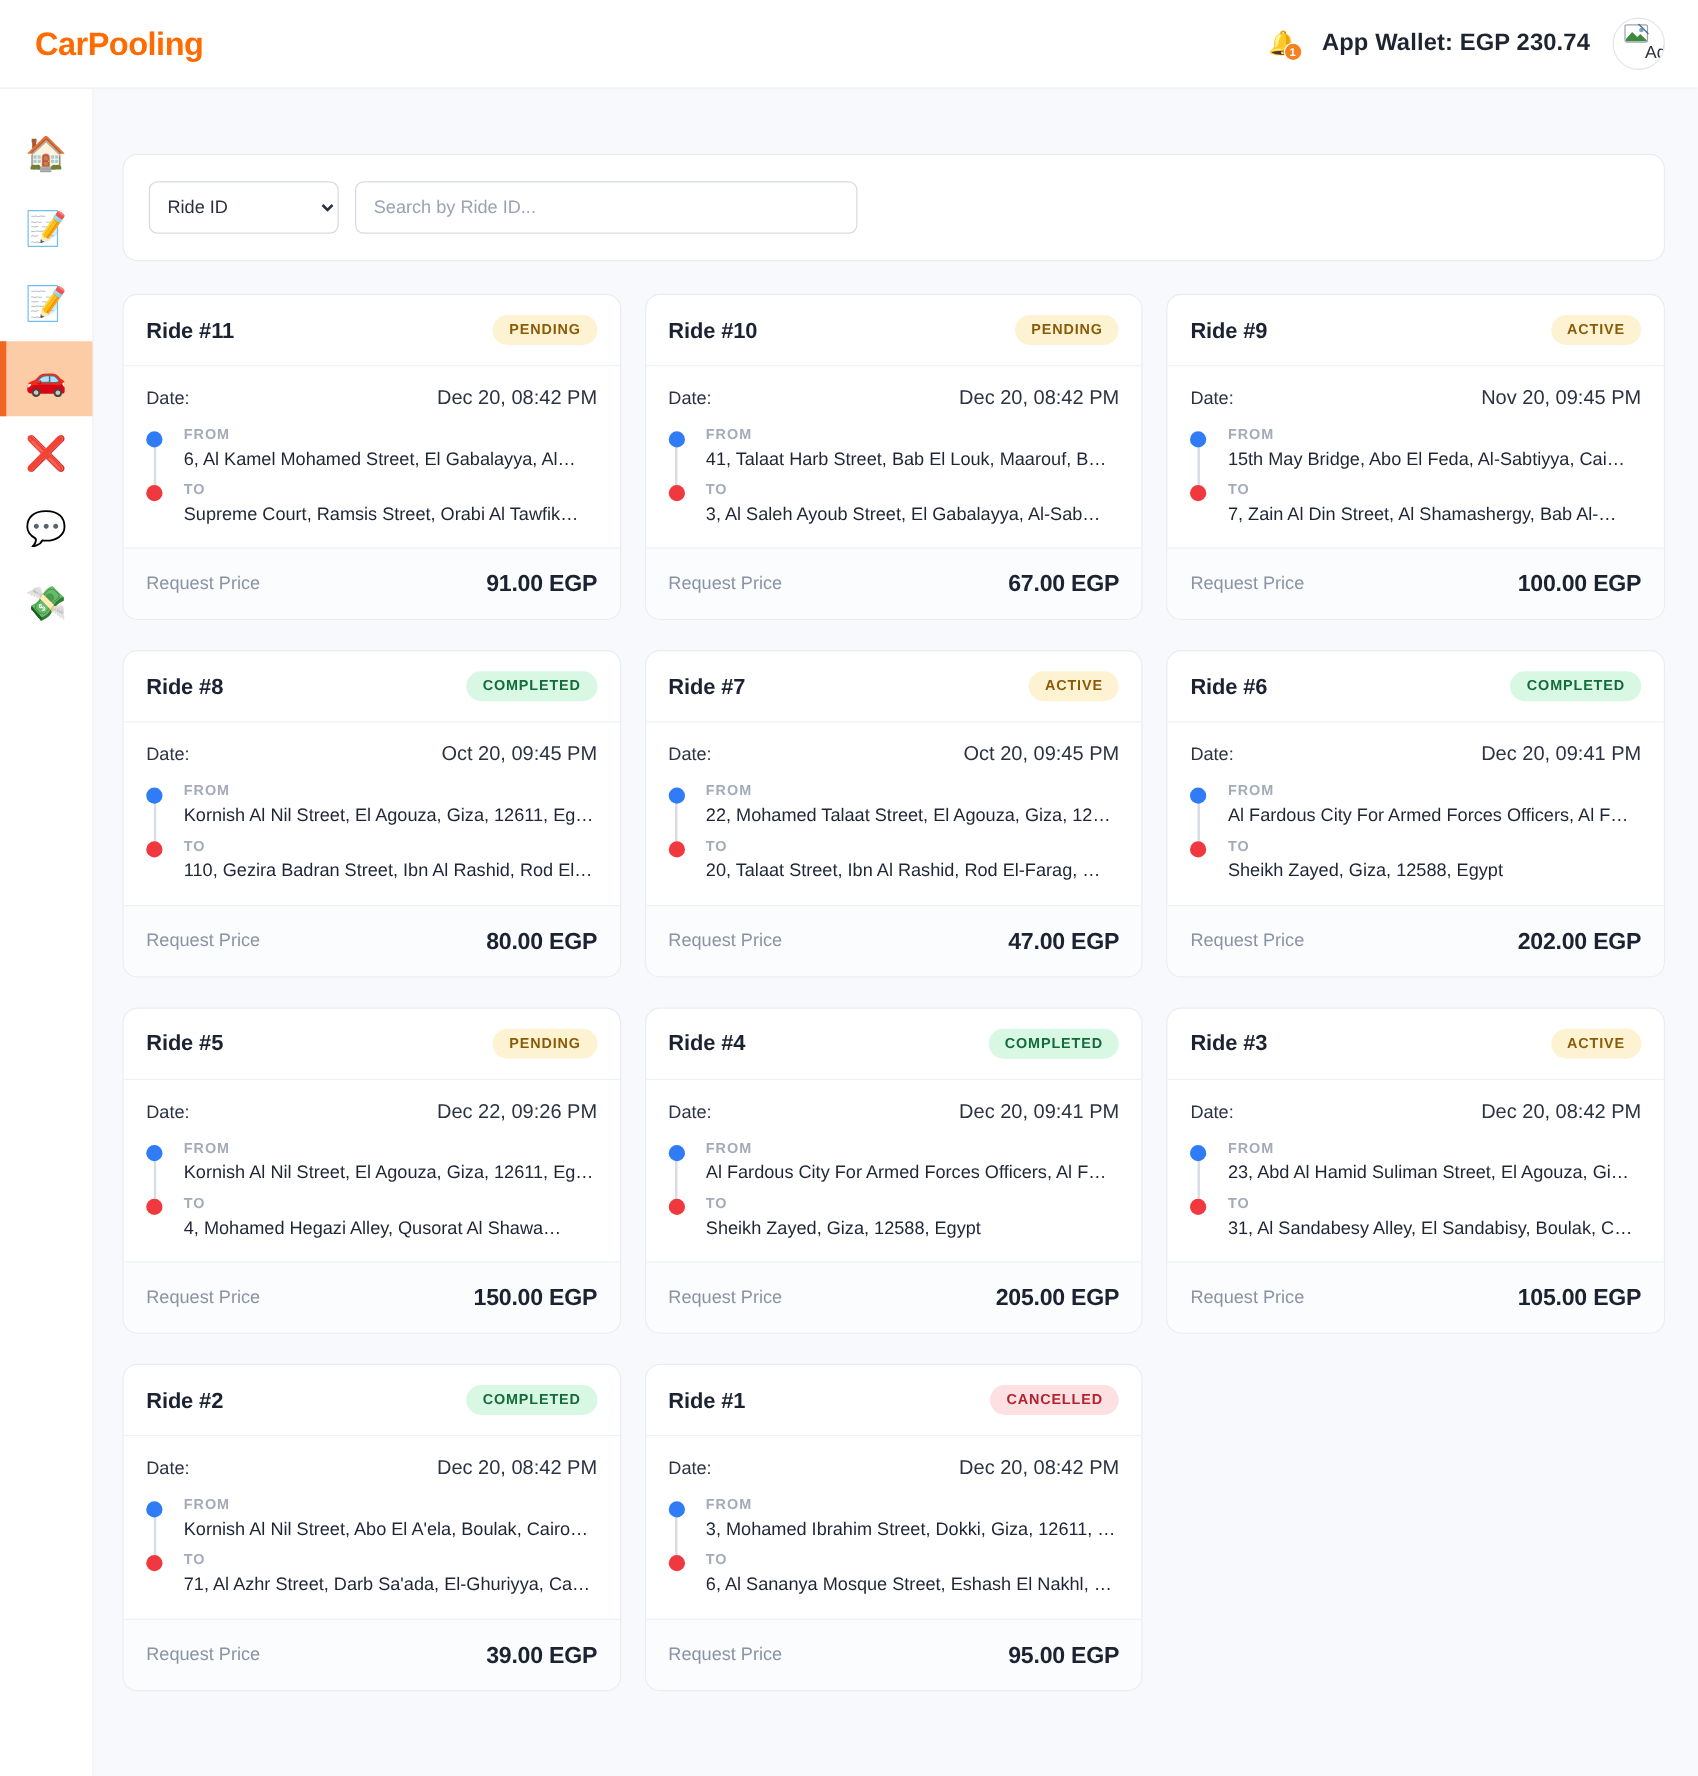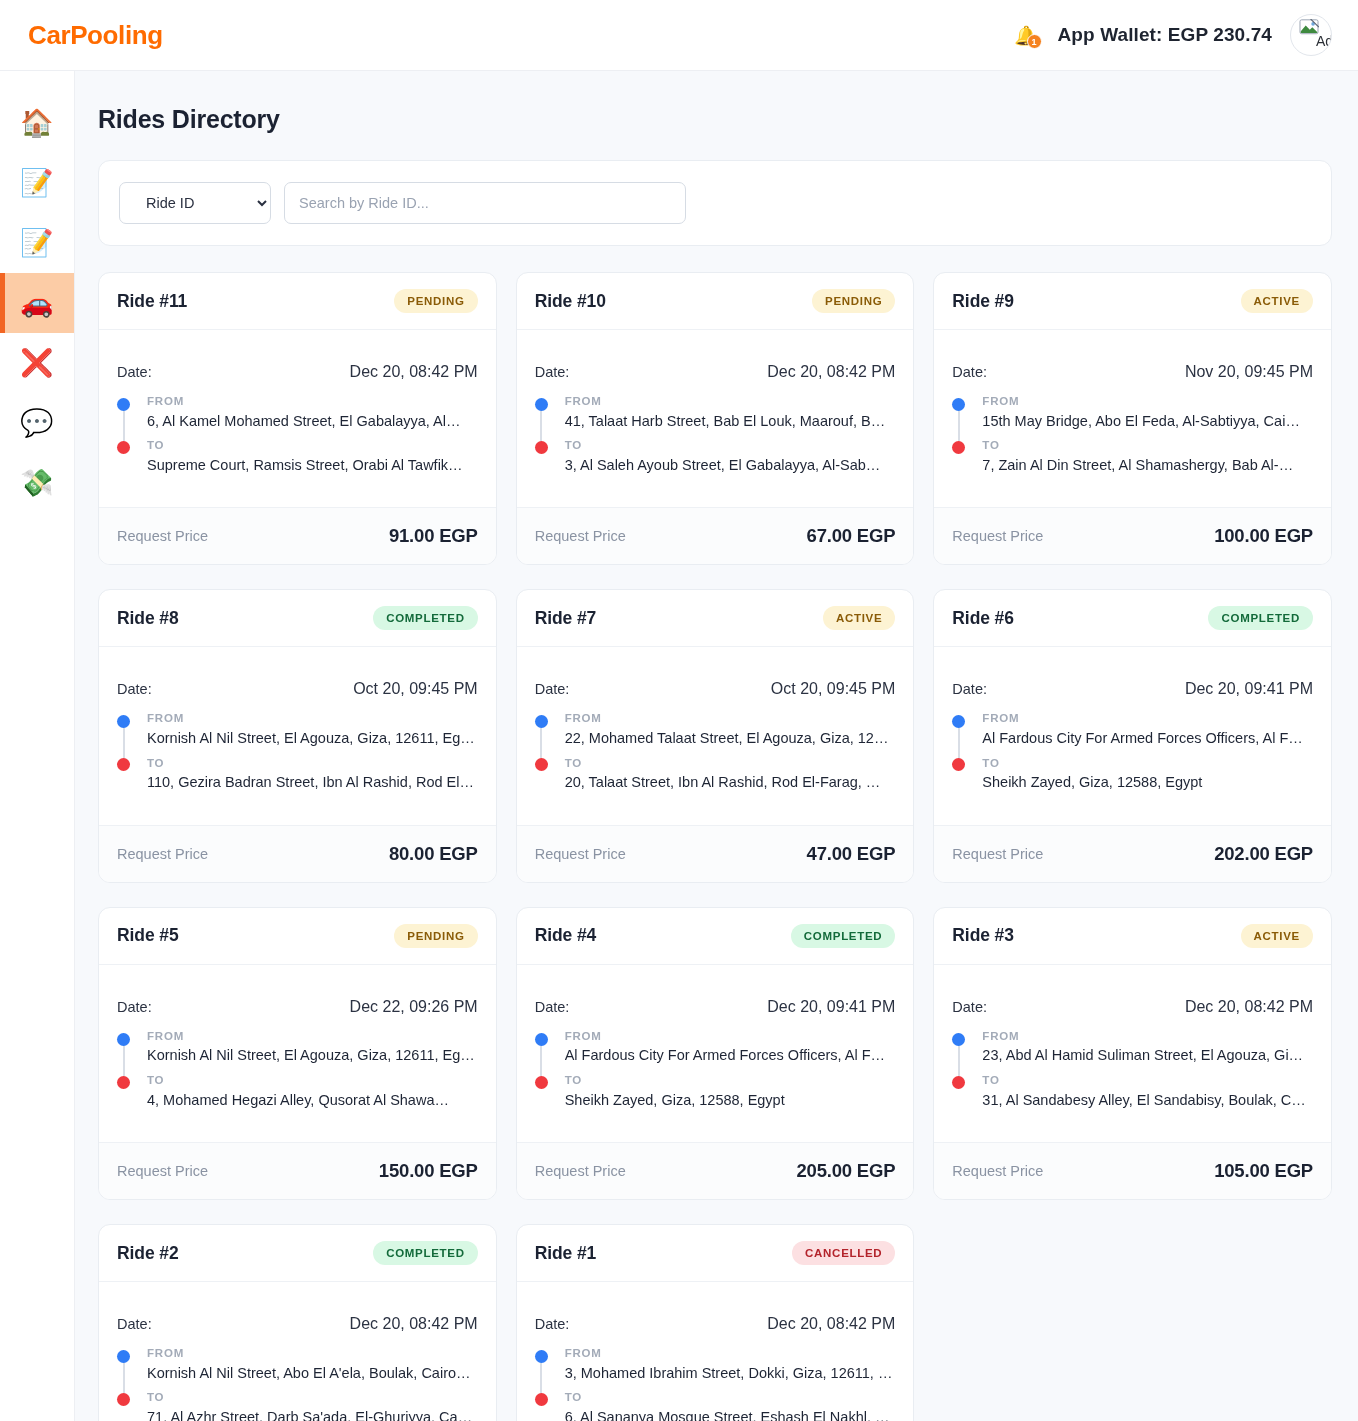--- a/index.html
+++ b/index.html
@@ -144,21 +144,21 @@
   }
   .ride-select {
     width: 152px;
     height: 42px;
     border: 1px solid #D6DCE4;
     border-radius: 7px;
     background: #fff;
     font-family: "Liberation Sans", sans-serif;
     font-size: 14.5px;
     color: #2A3040;
-    padding: 0 22px;
+    padding: 0 10px;
     cursor: pointer;
     appearance: auto;
   }
   .search-input {
     width: 402px;
     height: 42px;
     border: 1px solid #D6DCE4;
     border-radius: 7px;
     background: #fff;
     font-family: "Liberation Sans", sans-serif;
@@ -175,21 +175,20 @@
     grid-template-columns: repeat(3, 1fr);
     gap: 24px 19px;
   }
   .card {
     background: #FFFFFF;
     border: 1px solid #E9EDF2;
     border-radius: 12px;
     overflow: hidden;
     display: flex;
     flex-direction: column;
-    gap: 16px;
   }
   .card-head {
     height: 57px;
     display: flex;
     align-items: center;
     justify-content: space-between;
     padding: 0 18px;
     border-bottom: 1px solid #EEF1F5;
   }
   .card-title {
@@ -312,21 +311,20 @@
     </div>
     <div class="side-item">
       <span class="ico">💬</span>
     </div>
     <div class="side-item">
       <span class="ico">💸</span>
     </div>
   </div>
 
 <div class="main">
-  <h1 class="page-title">Rides Directory</h1>
 
   <div class="search-panel">
     <select class="ride-select" id="search-select"><option>Ride ID</option></select>
     <input class="search-input" type="text" placeholder="Search by Ride ID..." style="">
   </div>
 
   <div class="grid" id="rides-grid">
       <div class="card">
         <div class="card-head">
           <span class="card-title">Ride #11</span>

